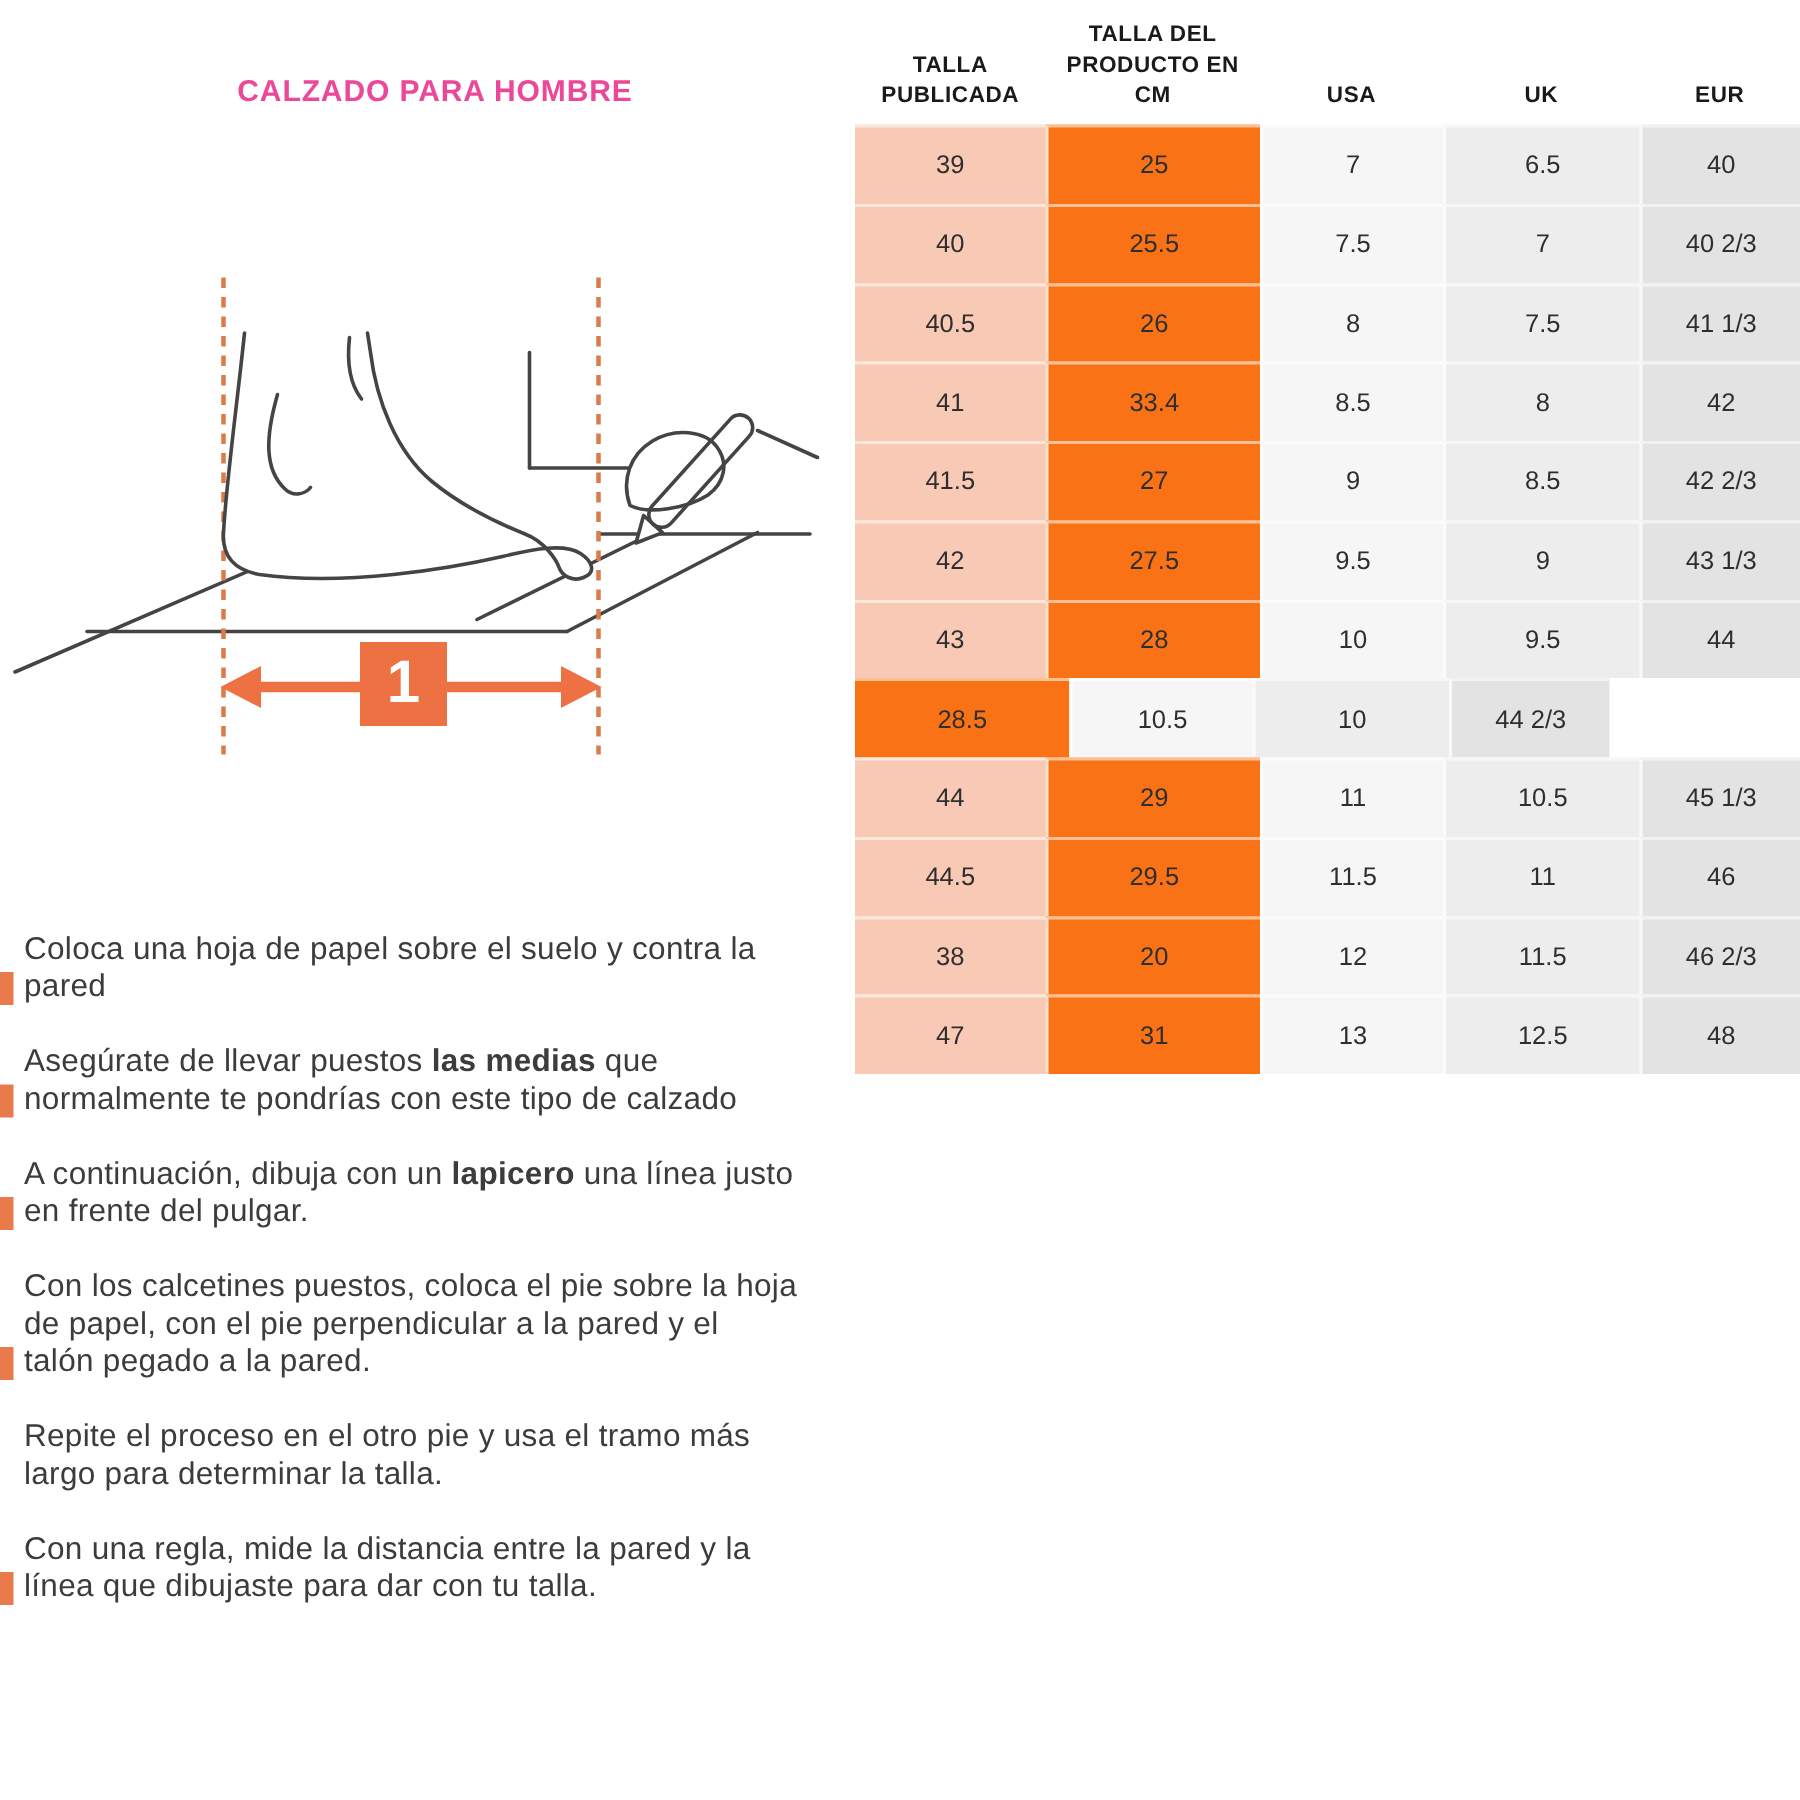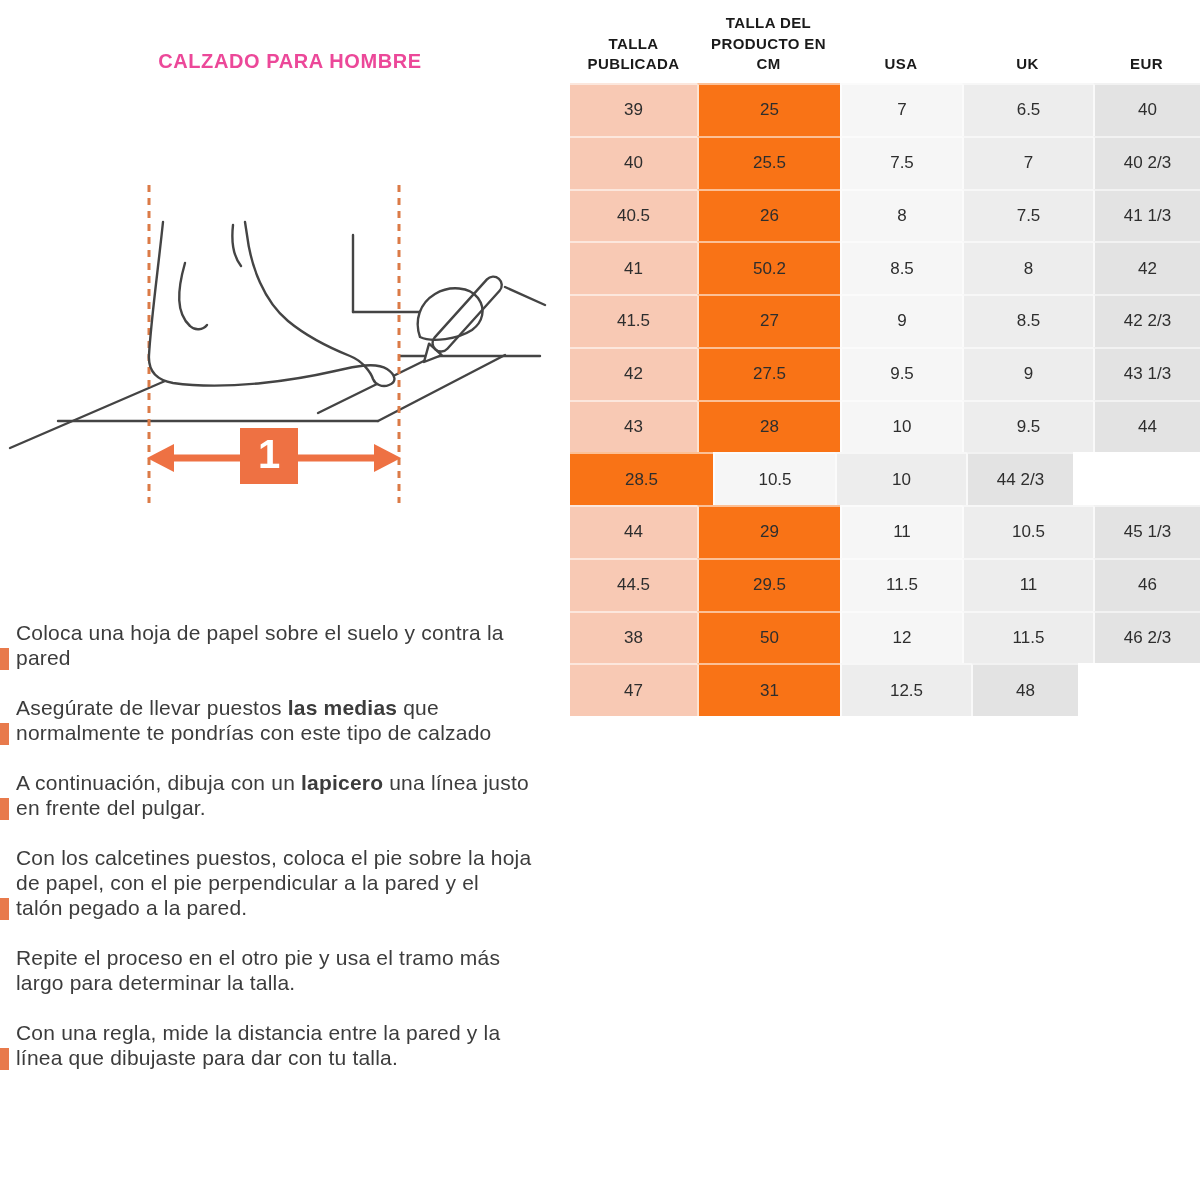--- a/index.html
+++ b/index.html
@@ -169,21 +169,21 @@
         </div>
         <div class="trow">
           <div class="cell c0 bg0">40.5</div>
           <div class="cell c1 bg1">26</div>
           <div class="cell c2 bg2">8</div>
           <div class="cell c3 bg3">7.5</div>
           <div class="cell c4 bg4">41 1/3</div>
         </div>
         <div class="trow">
           <div class="cell c0 bg0">41</div>
-          <div class="cell c1 bg1">50.2</div>
+          <div class="cell c1 bg1">33.4</div>
           <div class="cell c2 bg2">8.5</div>
           <div class="cell c3 bg3">8</div>
           <div class="cell c4 bg4">42</div>
         </div>
         <div class="trow">
           <div class="cell c0 bg0">41.5</div>
           <div class="cell c1 bg1">27</div>
           <div class="cell c2 bg2">9</div>
           <div class="cell c3 bg3">8.5</div>
           <div class="cell c4 bg4">42 2/3</div>
@@ -217,27 +217,28 @@
         </div>
         <div class="trow">
           <div class="cell c0 bg0">44.5</div>
           <div class="cell c1 bg1">29.5</div>
           <div class="cell c2 bg2">11.5</div>
           <div class="cell c3 bg3">11</div>
           <div class="cell c4 bg4">46</div>
         </div>
         <div class="trow">
           <div class="cell c0 bg0">38</div>
-          <div class="cell c1 bg1">50</div>
+          <div class="cell c1 bg1">20</div>
           <div class="cell c2 bg2">12</div>
           <div class="cell c3 bg3">11.5</div>
           <div class="cell c4 bg4">46 2/3</div>
         </div>
         <div class="trow">
           <div class="cell c0 bg0">47</div>
           <div class="cell c1 bg1">31</div>
+          <div class="cell c2 bg2">13</div>
           <div class="cell c3 bg3">12.5</div>
           <div class="cell c4 bg4">48</div>
         </div>
       </div>
   </div>
 
 </div>
 
 </body></html>

